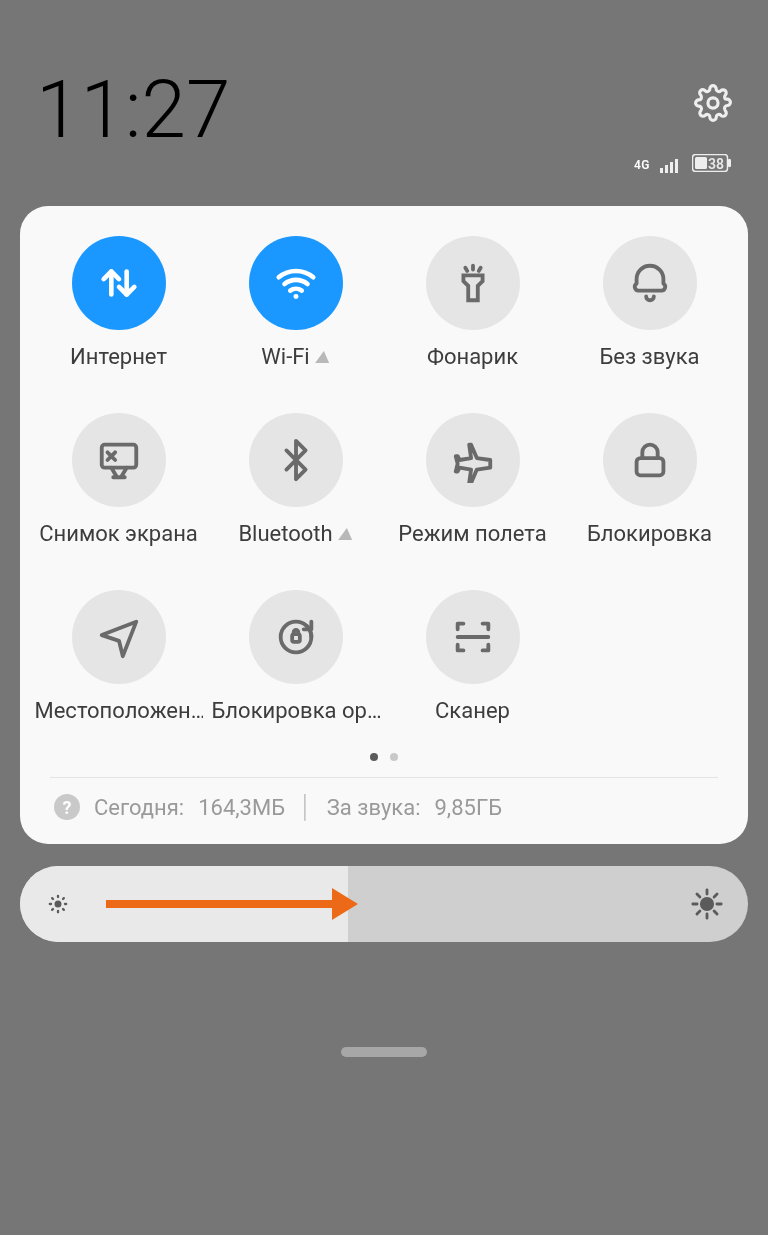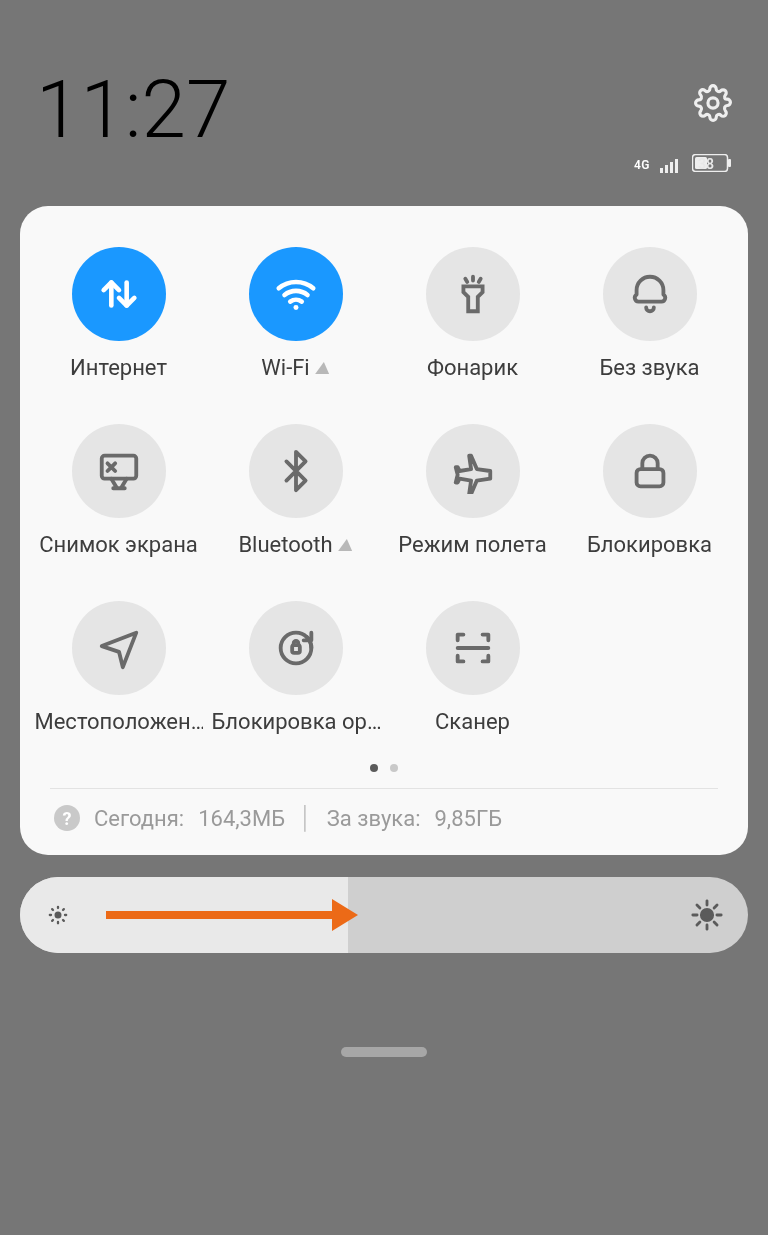--- a/index.html
+++ b/index.html
@@ -39,28 +39,28 @@
   }
   .gear { width: 38px; height: 38px; }
   .status-icons {
     display: flex;
     align-items: center;
     gap: 10px;
   }
   .status-4g { font-size: 12px; font-weight: 600; letter-spacing: 0.5px; }
   .signal svg, .battery svg { display: block; }
   .battery-wrap { position: relative; }
-  .battery-num { position: absolute; top: 2px; left: 6px; font-size: 14px; font-weight: 600; color: #e8e8e8; }
+  .battery-num { position: absolute; top: 2px; left: 16px; font-size: 14px; font-weight: 600; color: #e8e8e8; }
 
   
   .panel {
     margin: 10px 20px 0 20px;
     background: #f9f9f9;
     border-radius: 28px;
-    padding: 41px 10px 14px 10px;
+    padding: 30px 10px 14px 10px;
     color: #444;
   }
   .tiles {
     display: grid;
     grid-template-columns: repeat(4, 1fr);
     row-gap: 44px;
     column-gap: 0;
   }
   .tile {
     display: flex;

